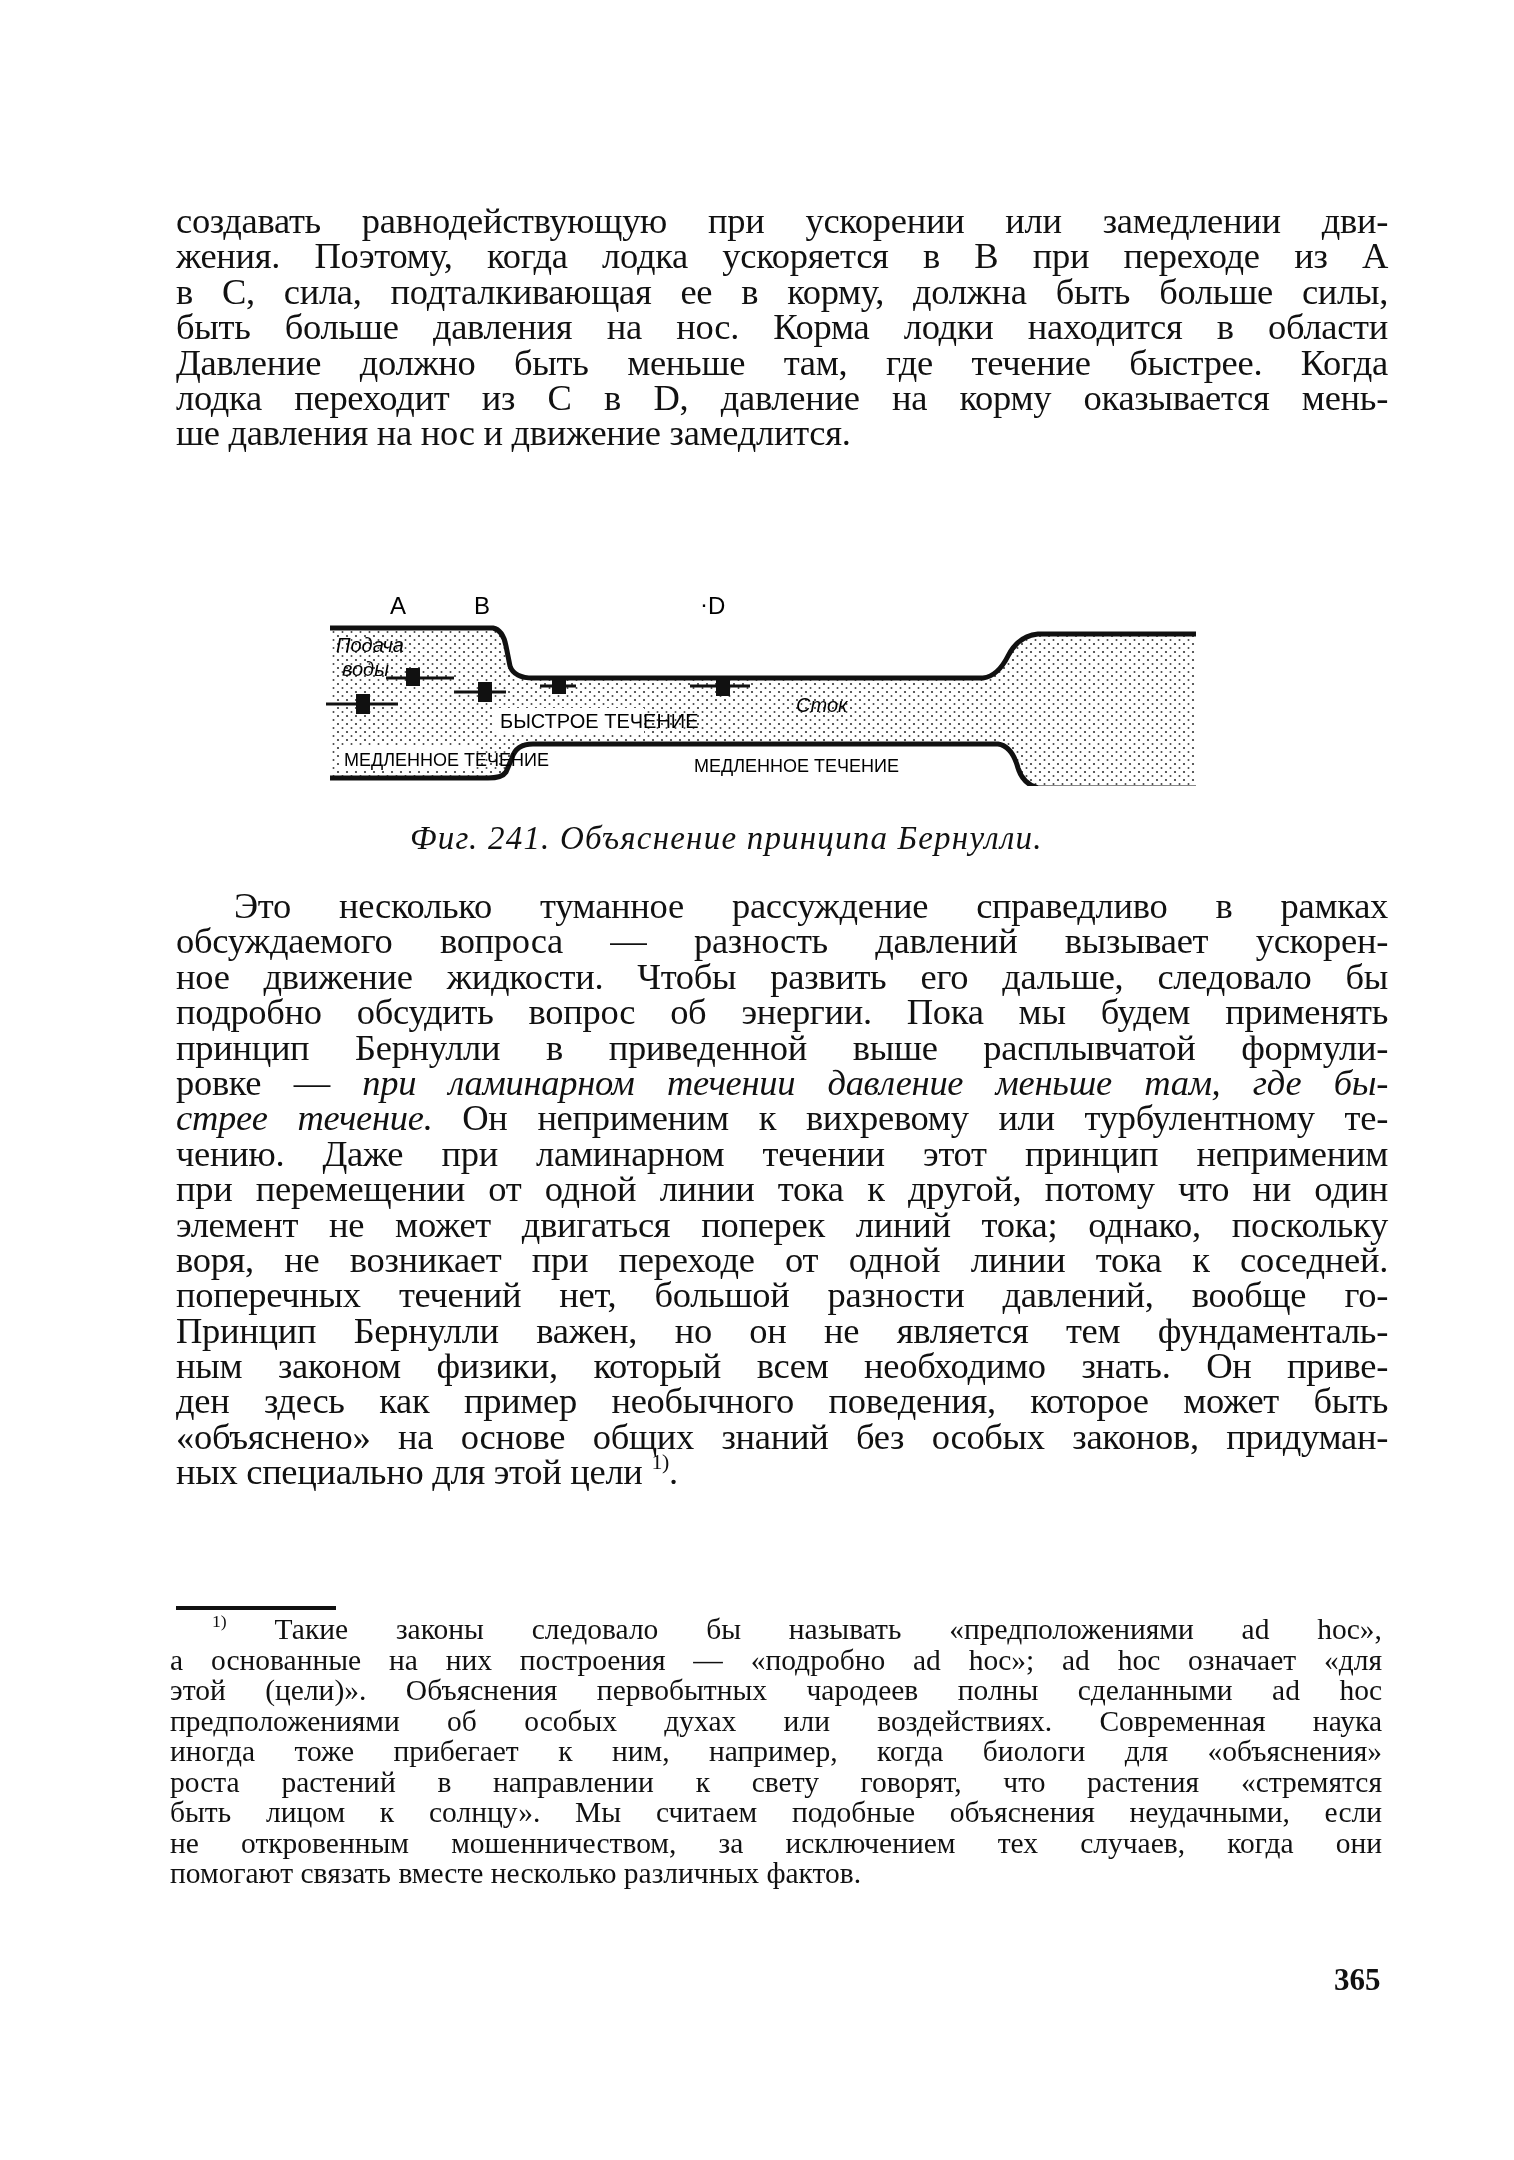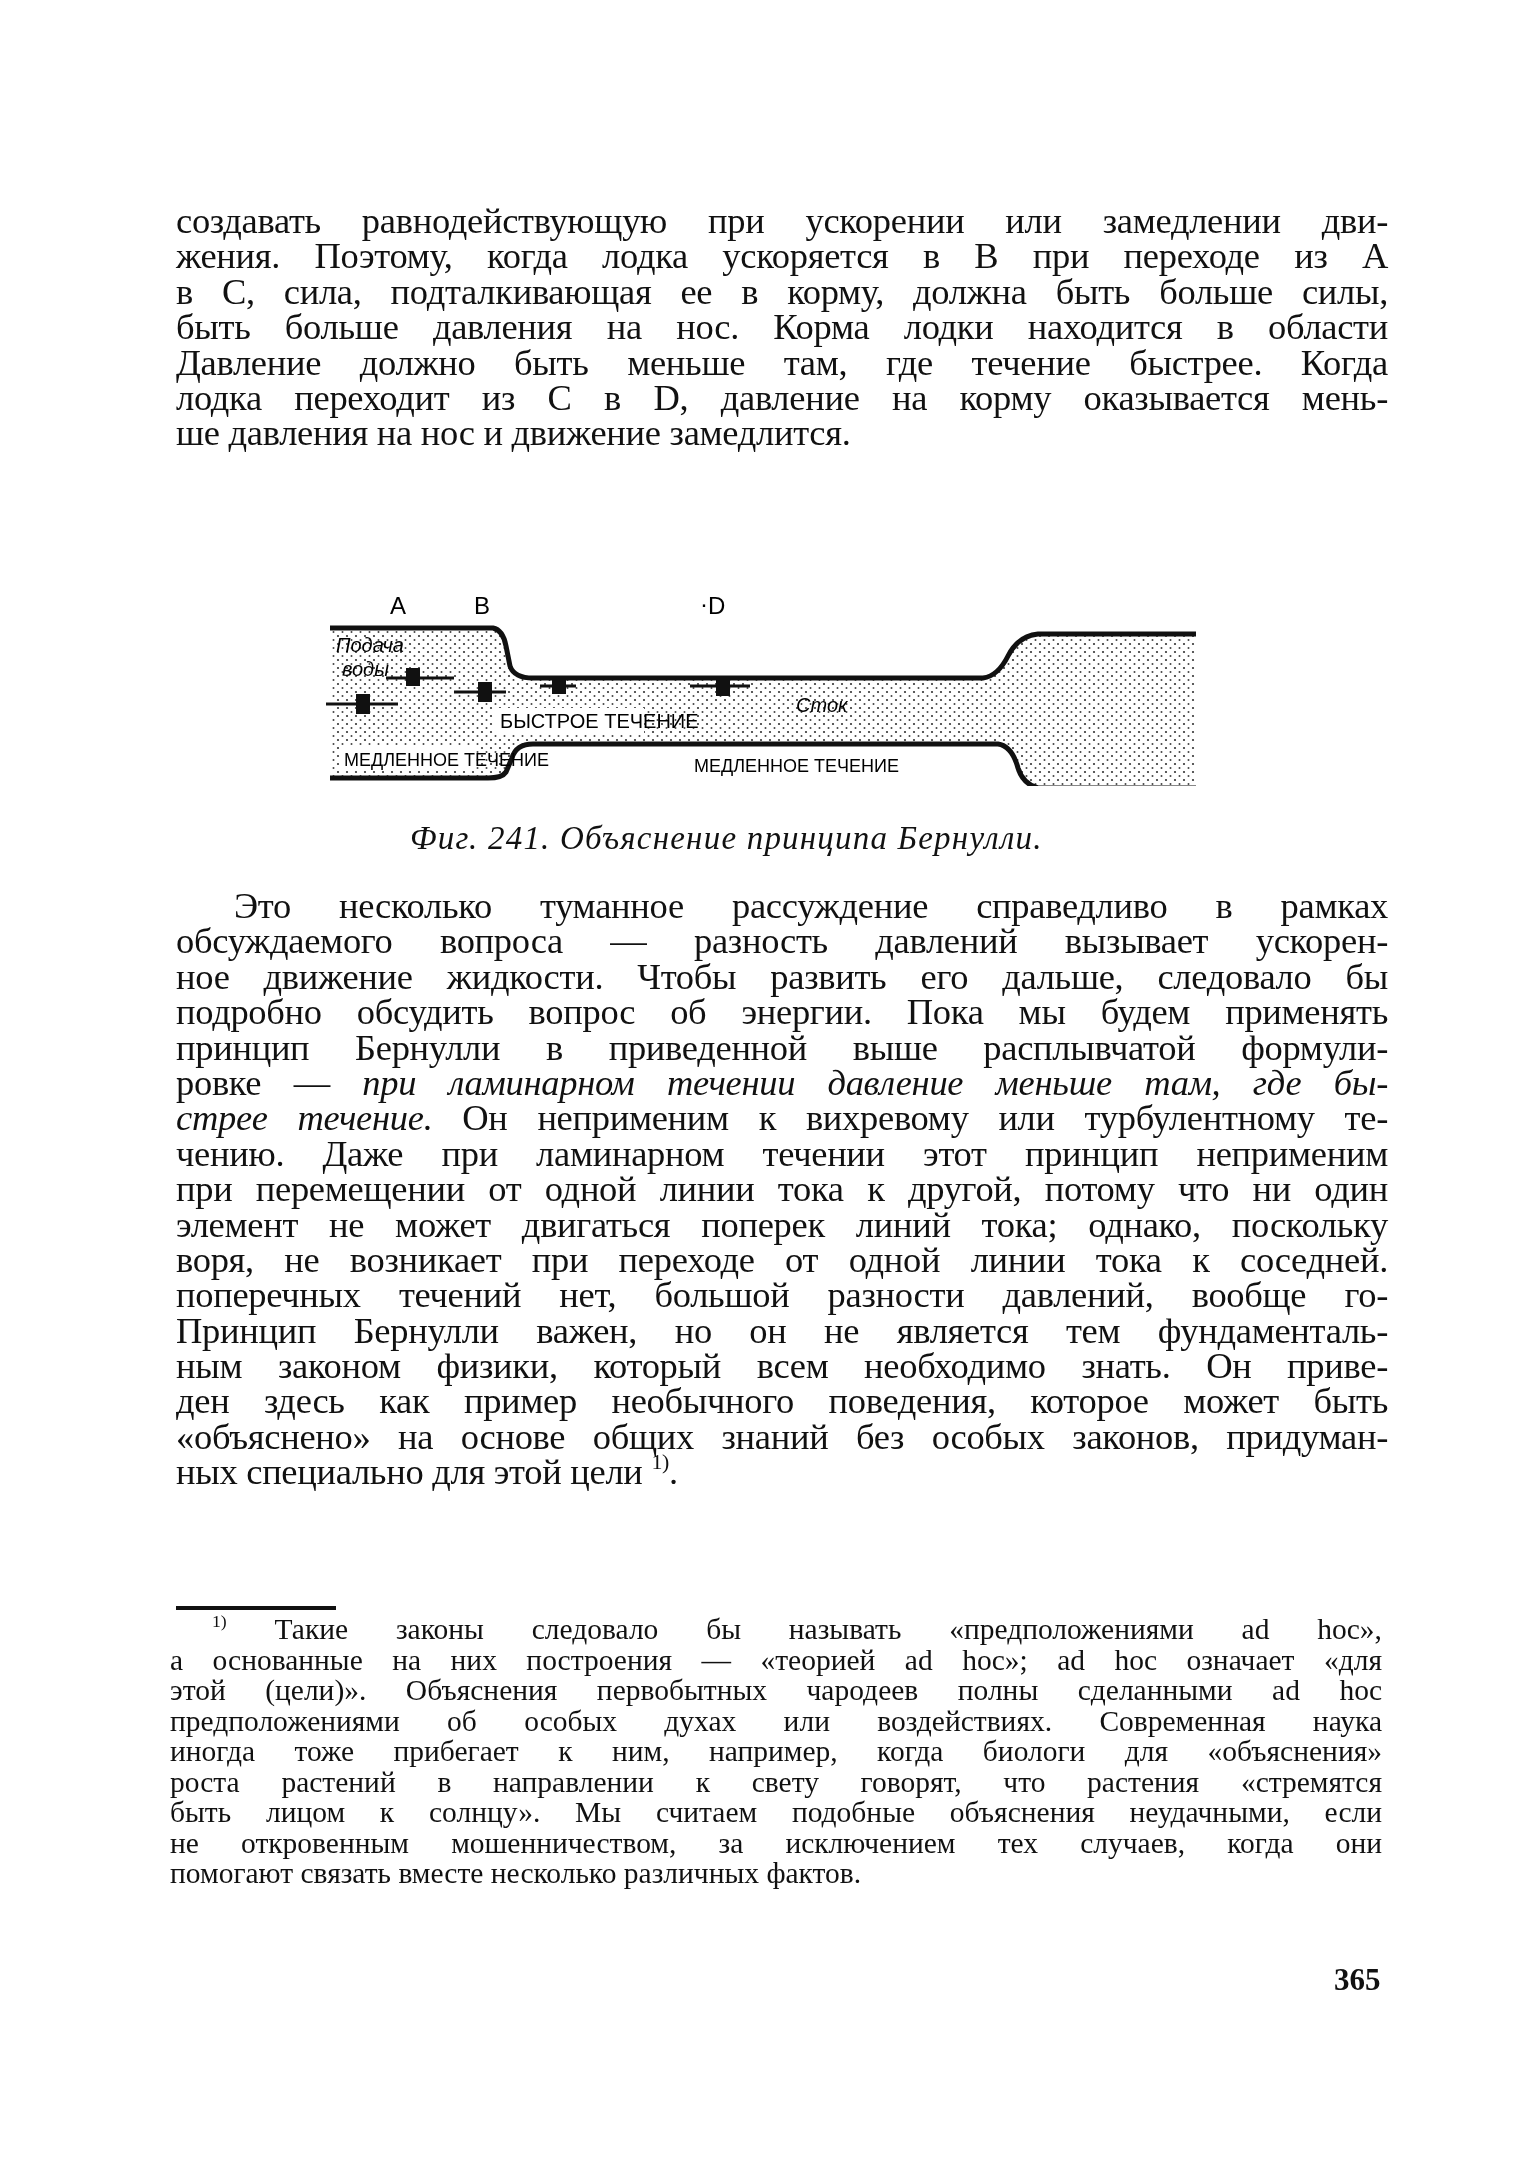--- a/index.html
+++ b/index.html
@@ -97,21 +97,21 @@
   <span class="line">ным законом физики, который всем необходимо знать. Он приве-</span>
   <span class="line">ден здесь как пример необычного поведения, которое может быть</span>
   <span class="line">«объяснено» на основе общих знаний без особых законов, придуман-</span>
   <span class="line last"><span>ных специально для этой цели </span><sup>1)</sup><span>.</span></span>
 </div>
 
 <div class="fn-rule"></div>
 
 <div class="footnote">
   <span class="line indent"><sup>1)</sup><span> Такие законы следовало бы называть «предположениями ad hoc»,</span></span>
-  <span class="line">а основанные на них построения — «теорией ad hoc»; ad hoc означает «для</span>
+  <span class="line">а основанные на них построения — «подробно ad hoc»; ad hoc означает «для</span>
   <span class="line">этой (цели)». Объяснения первобытных чародеев полны сделанными ad hoc</span>
   <span class="line">предположениями об особых духах или воздействиях. Современная наука</span>
   <span class="line">иногда тоже прибегает к ним, например, когда биологи для «объяснения»</span>
   <span class="line">роста растений в направлении к свету говорят, что растения «стремятся</span>
   <span class="line">быть лицом к солнцу». Мы считаем подобные объяснения неудачными, если</span>
   <span class="line">не откровенным мошенничеством, за исключением тех случаев, когда они</span>
   <span class="line last">помогают связать вместе несколько различных фактов.</span>
 </div>
 
 <div class="pagenum">365</div>

